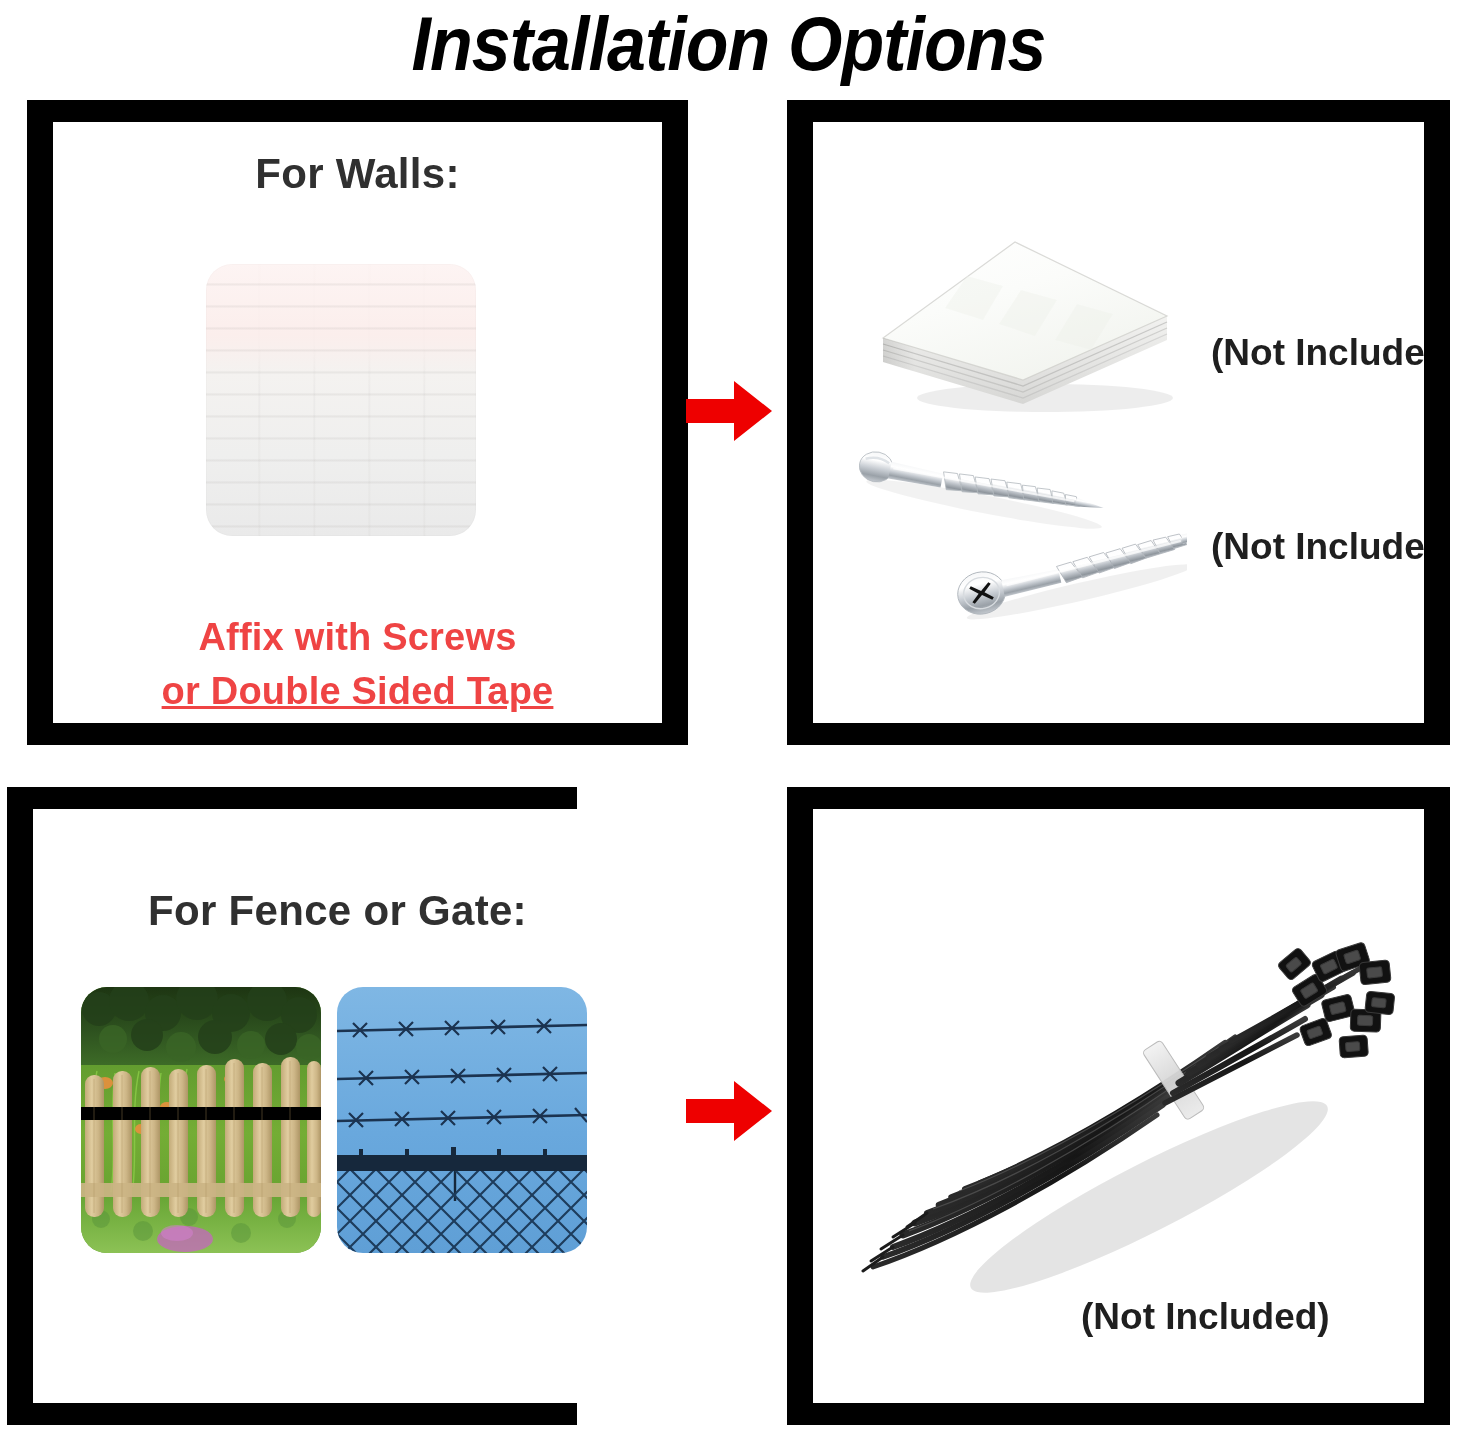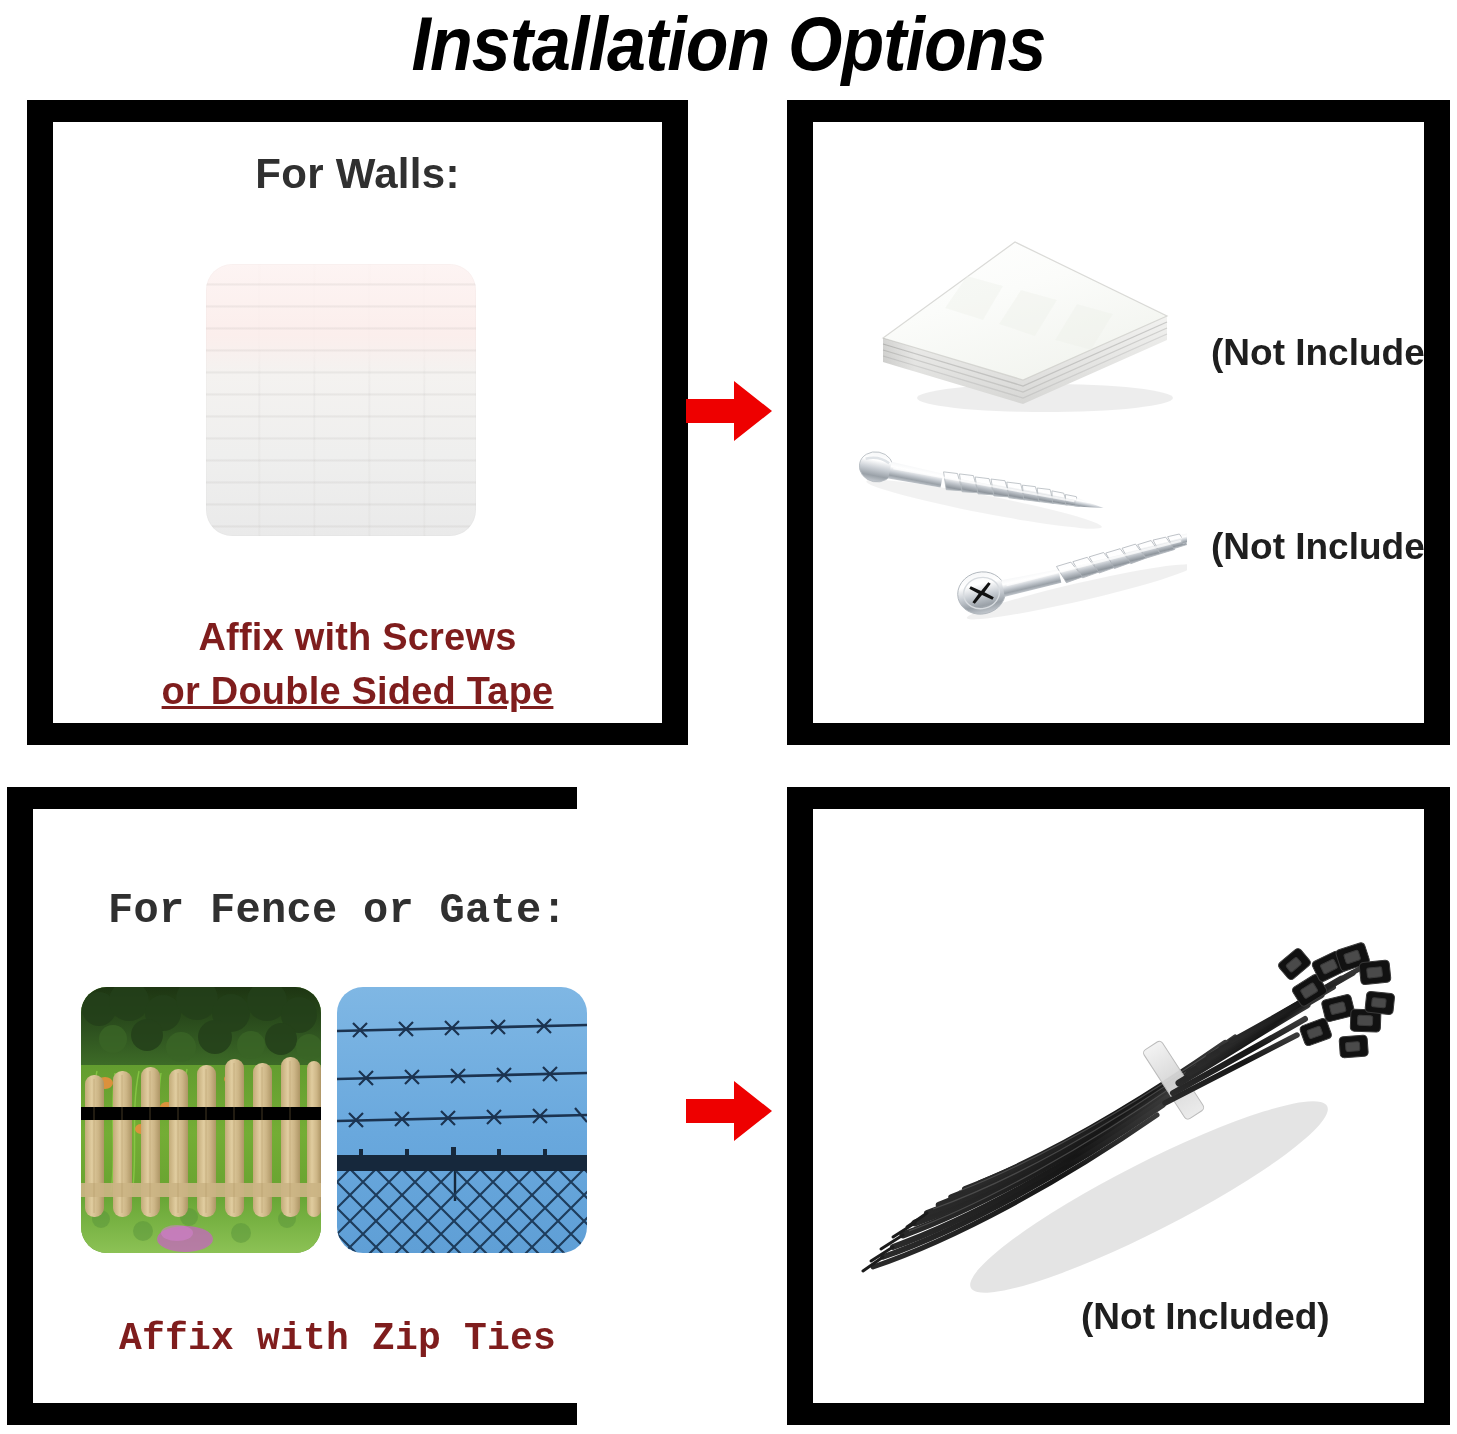--- a/index.html
+++ b/index.html
@@ -46,21 +46,21 @@
     background: #ffffff;
     overflow: hidden;
   }
 
   #panel-walls      { left: 7px;   top: 100px;  width: 661px; height: 645px; margin-left: 20px; }
   #panel-walls .panel-inner    { left: 26px; top: 22px; width: 609px; height: 601px; }
 
   #panel-wall-hw    { left: 787px; top: 100px;  width: 663px; height: 645px; }
   #panel-wall-hw .panel-inner  { left: 26px; top: 22px; width: 611px; height: 601px; }
 
-  #panel-fence      { left: 7px;   top: 787px;  width: 570px; height: 638px; font-family: Liberation Mono, monospace; }
+  #panel-fence      { left: 7px;   top: 787px;  width: 570px; height: 638px; }
   #panel-fence .panel-inner    { left: 26px; top: 22px; width: 609px; height: 594px; }
 
   #panel-fence-hw   { left: 787px; top: 787px;  width: 663px; height: 638px; }
   #panel-fence-hw .panel-inner { left: 26px; top: 22px; width: 611px; height: 594px; }
 
   
   .panel-heading {
     position: absolute;
     left: 0; right: 0;
     text-align: center;
@@ -69,21 +69,21 @@
     color: #303030;
     letter-spacing: 0.3px;
     white-space: nowrap;
   }
   .panel-caption {
     position: absolute;
     left: 0; right: 0;
     text-align: center;
     font-size: 38px;
     font-weight: bold;
-    color: #7f1d1d;
+    color: #ef4444;
     letter-spacing: 0.2px;
     white-space: nowrap;
   }
   .not-included {
     position: absolute;
     font-size: 37px;
     font-weight: bold;
     color: #1f1f1f;
     white-space: nowrap;
   }
@@ -480,21 +480,20 @@
           <rect x="160" y="162" width="4" height="8"></rect>
           <rect x="206" y="162" width="4" height="8"></rect>
         </g>
 
         <path d="M118,184 L118,214" stroke="#16283c" stroke-width="2.4" fill="none"></path>
 
         <rect x="0" y="184" width="250" height="82" fill="url(#mesh)"></rect>
       </svg>
     </div>
 
-    <div class="panel-caption" style="top: 508px;">Affix with Zip Ties</div>
 
   </div>
 </div>
 
 <div class="red-arrow" style="left: 684px; top: 1078px;">
   <svg viewBox="0 0 90 66" xmlns="http://www.w3.org/2000/svg">
     <path d="M2,21 L50,21 L50,3 L88,33 L50,63 L50,45 L2,45 Z" fill="#EE0000"></path>
   </svg>
 </div>
 

